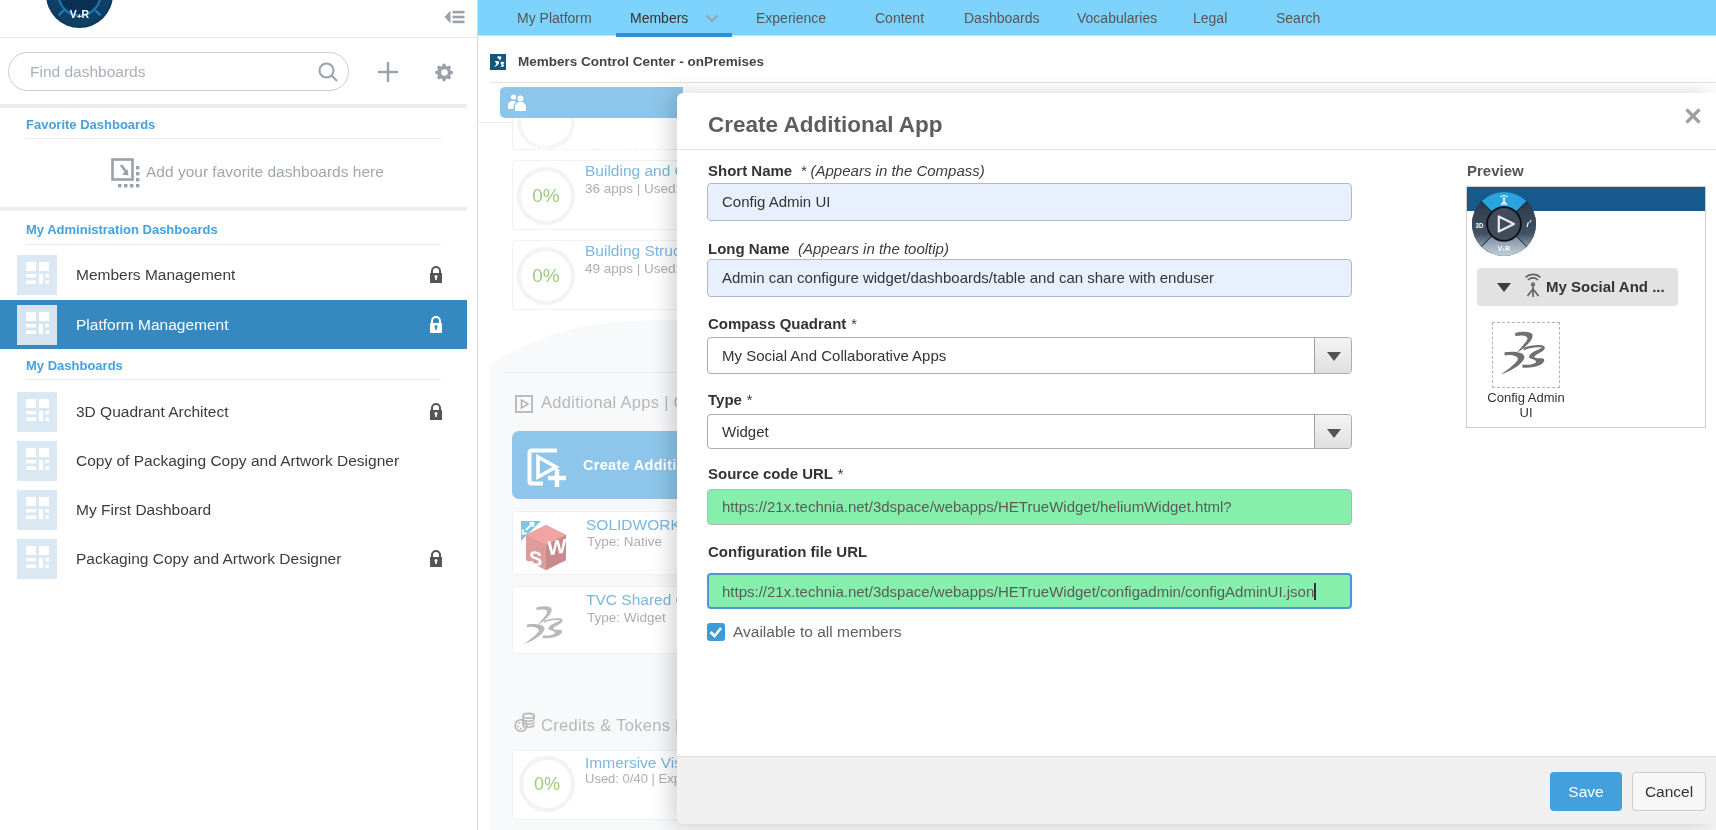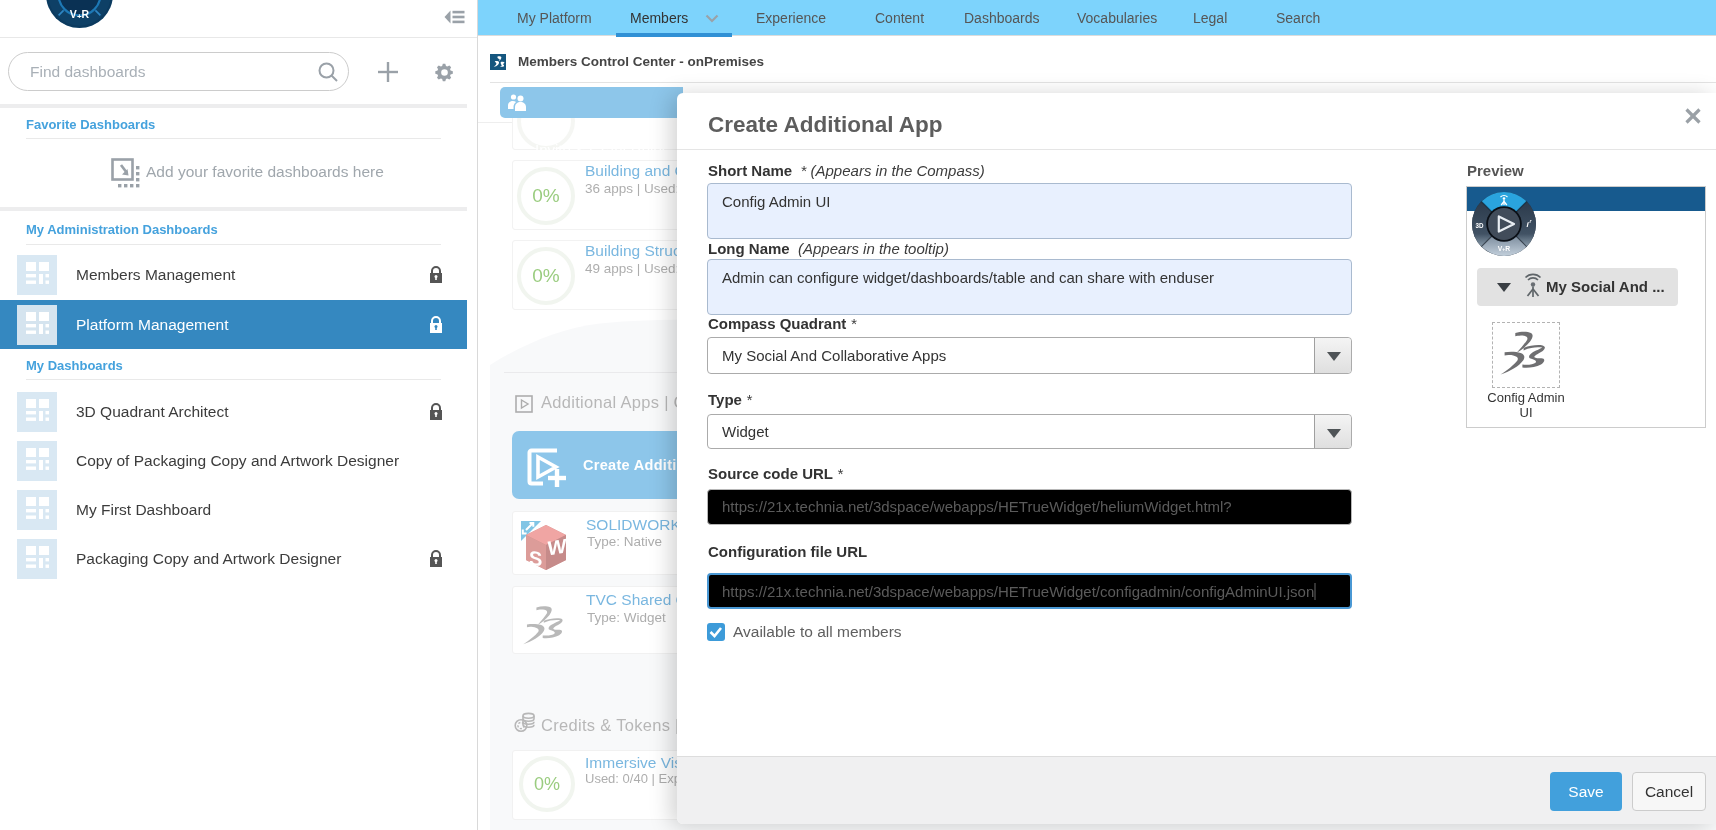--- a/index.html
+++ b/index.html
@@ -19,23 +19,23 @@
 .rowsel .rtext { color:#fff; }
 
 #main { position:absolute; left:478px; top:0; width:1238px; height:830px; background:#fff; }
 #nav { position:absolute; left:0; top:0; width:1238px; height:36px; background:#7dd3fc; border-bottom:1px solid #dcdcdc; }
 .navitem { position:absolute; top:0; height:36px; line-height:36px; font-size:14px; color:#565656; white-space:nowrap; }
 
 #modal { position:absolute; left:677px; top:93px; width:1039px; height:731px; background:#fff;
   border-radius:6px 0 0 6px; box-shadow:-6px 2px 22px rgba(0,0,0,0.18); }
 .mlabel { position:absolute; font-size:15px; font-weight:bold; color:#333; white-space:nowrap; }
 .mlabel i { font-weight:normal; color:#3c3c3c; }
-.minput { position:absolute; left:30px; width:645px; height:56px; border:1px solid #a9bacf; background:#e8f0fe;
+.minput { position:absolute; left:30px; width:645px; height:38px; border:1px solid #a9bacf; background:#e8f0fe;
   border-radius:4px; font-size:15px; color:#333; line-height:36px; padding-left:14px; white-space:nowrap; }
-.murl { background:#000000; border:1px solid #b7b7b7; color:#5b5b5b; }
+.murl { background:#86efac; border:1px solid #b7b7b7; color:#5b5b5b; }
 .msel { position:absolute; left:30px; width:645px; height:37px; border:1px solid #ababab; background:#fff;
   border-radius:4px; font-size:15px; color:#333; line-height:35px; padding-left:14px; }
 .selbtn { position:absolute; right:0; top:0; width:37px; height:35px; background:linear-gradient(#f4f4f4,#dfdfdf);
   border-left:1px solid #9f9f9f; border-radius:0 4px 4px 0; }
 .selbtn:after { content:""; position:absolute; left:12px; top:14px; border-left:7px solid transparent;
   border-right:7px solid transparent; border-top:9px solid #4f5457; }
 </style>
 </head>
 <body>
 <div id="stage">

